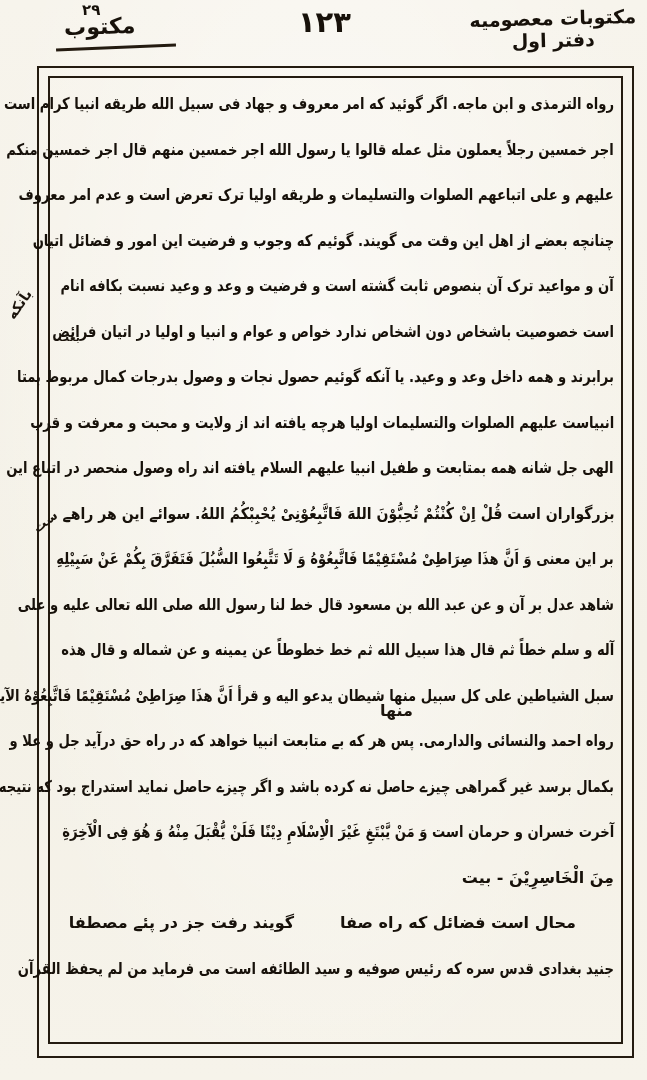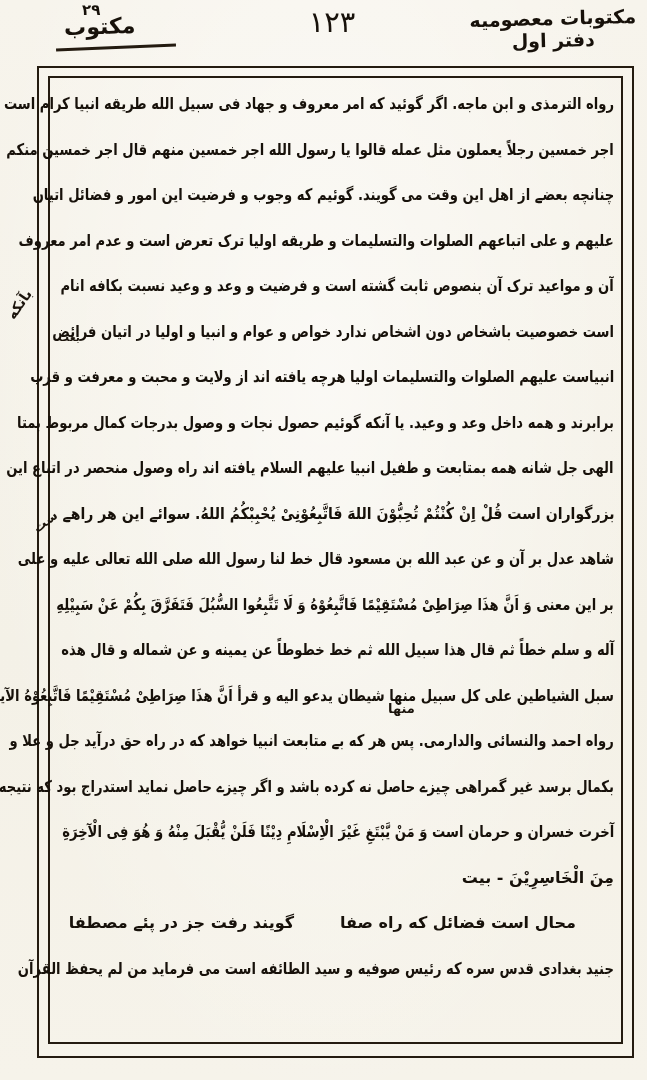--- a/index.html
+++ b/index.html
@@ -15,22 +15,22 @@
       radial-gradient(ellipse at 50% 35%, rgba(255,255,255,.55), rgba(255,255,255,0) 75%),
       linear-gradient(180deg,#f7f4ec 0%,#f4f1e7 60%,#f6f3ea 100%);
   }
   
   .hdr-title{
     position:absolute;top:7px;right:4px;width:180px;
     font-size:19px;font-weight:bold;text-align:center;
     transform:rotate(-1.5deg);
   }
   .hdr-pagenum{
-    position:absolute;top:5px;left:304px;width:56px;
-    font-size:29px;font-weight:normal;text-align:center;letter-spacing:2px;
+    position:absolute;top:5px;left:295px;width:56px;
+    font-size:29px;font-weight:bold;letter-spacing:2px;
   }
   .hdr-letter{position:absolute;top:1px;left:58px;width:118px;height:50px;}
   .hdr-letter .num{
     position:absolute;left:24px;top:0px;font-size:15px;font-weight:bold;
   }
   .hdr-letter .word{
     position:absolute;left:6px;top:13px;font-size:22px;font-weight:bold;
     transform:rotate(-2deg);
   }
   .hdr-letter .rule{
@@ -59,21 +59,21 @@
   .verse{
     display:flex;direction:rtl;justify-content:flex-start;
     gap:46px;padding-right:38px;white-space:nowrap;
   }
   .verse span{display:inline-block;}
   
   .m-note{position:absolute;font-weight:bold;color:#1b140c;}
   .m-side{left:3px;top:296px;font-size:14px;transform:rotate(-55deg);}
   .m-l7{left:58px;top:331px;font-size:11px;}
   .m-l11{left:32px;top:514px;font-size:13px;transform:rotate(-38deg);}
-  .m-l15{left:388px;top:701px;font-size:13px;}
+  .m-l15{left:380px;top:701px;font-size:16px;}
 </style>
 </head>
 <body>
 
 <div class="paper"></div>
 
 <div class="hdr-title">مكتوبات معصومیه دفتر اول</div>
 <div class="hdr-pagenum">۱۲۳</div>
 <div class="hdr-letter">
   <span class="num">۲۹</span>
@@ -81,30 +81,30 @@
   <span class="rule"></span>
 </div>
 
 <div class="frame-outer">
   <div class="frame-inner"></div>
 </div>
 
 <div class="textblock">
   <div class="row"><span class="inner fit" style="transform: scaleX(0.82);">رواه الترمذی و ابن ماجه. اگر گوئید كه امر معروف و جهاد فی سبیل الله طریقه انبیا كرام است</span></div>
   <div class="row"><span class="inner fit" style="transform: scaleX(0.82);">اجر خمسین رجلاً یعملون مثل عمله قالوا یا رسول الله اجر خمسین منهم قال اجر خمسین منکم</span></div>
+  <div class="row"><span class="inner fit" style="transform: scaleX(0.82);">علیهم و علی اتباعهم الصلوات والتسلیمات و طریقه اولیا ترک تعرض است و عدم امر معروف</span></div>
   <div class="row"><span class="inner fit" style="transform: scaleX(0.82);">چنانچه بعضے از اهل این وقت می گویند. گوئیم كه وجوب و فرضیت این امور و فضائل اتیان</span></div>
-  <div class="row"><span class="inner fit" style="transform: scaleX(0.82);">علیهم و علی اتباعهم الصلوات والتسلیمات و طریقه اولیا ترک تعرض است و عدم امر معروف</span></div>
   <div class="row"><span class="inner fit" style="transform: scaleX(0.82);">آن و مواعید ترک آن بنصوص ثابت گشته است و فرضیت و وعد و وعید نسبت بكافه انام</span></div>
   <div class="row"><span class="inner fit" style="transform: scaleX(0.82);">است خصوصیت باشخاص دون اشخاص ندارد خواص و عوام و انبیا و اولیا در اتیان فرائض</span></div>
+  <div class="row"><span class="inner fit" style="transform: scaleX(0.82);">برابرند و همه داخل وعد و وعید. یا آنكه گوئیم حصول نجات و وصول بدرجات كمال مربوط بمتا</span></div>
   <div class="row"><span class="inner fit" style="transform: scaleX(0.82);">انبیاست علیهم الصلوات والتسلیمات اولیا هرچه یافته اند از ولایت و محبت و معرفت و قرب</span></div>
-  <div class="row"><span class="inner fit" style="transform: scaleX(0.82);">برابرند و همه داخل وعد و وعید. یا آنكه گوئیم حصول نجات و وصول بدرجات كمال مربوط بمتا</span></div>
   <div class="row"><span class="inner fit" style="transform: scaleX(0.82);">الهی جل شانه همه بمتابعت و طفیل انبیا علیهم السلام یافته اند راه وصول منحصر در اتباع این</span></div>
   <div class="row"><span class="inner fit" style="transform: scaleX(0.878303);">بزرگواران است قُلْ اِنْ كُنْتُمْ تُحِبُّوْنَ اللهَ فَاتَّبِعُوْنِیْ یُحْبِبْكُمُ اللهُ. سوائے این هر راهے</span></div>
+  <div class="row"><span class="inner fit" style="transform: scaleX(0.82);">بر این معنی وَ اَنَّ هذَا صِرَاطِیْ مُسْتَقِیْمًا فَاتَّبِعُوْهُ وَ لَا تَتَّبِعُوا السُّبُلَ فَتَفَرَّقَ بِكُمْ عَنْ سَبِیْلِهِ</span></div>
   <div class="row"><span class="inner fit" style="transform: scaleX(0.82);">شاهد عدل بر آن و عن عبد الله بن مسعود قال خط لنا رسول الله صلی الله تعالی علیه و علی</span></div>
-  <div class="row"><span class="inner fit" style="transform: scaleX(0.82);">بر این معنی وَ اَنَّ هذَا صِرَاطِیْ مُسْتَقِیْمًا فَاتَّبِعُوْهُ وَ لَا تَتَّبِعُوا السُّبُلَ فَتَفَرَّقَ بِكُمْ عَنْ سَبِیْلِهِ</span></div>
   <div class="row"><span class="inner fit" style="transform: scaleX(0.82);">آله و سلم خطاً ثم قال هذا سبیل الله ثم خط خطوطاً عن یمینه و عن شماله و قال هذه</span></div>
   <div class="row"><span class="inner fit" style="transform: scaleX(0.82);">سبل الشیاطین علی كل سبیل منها شیطان یدعو الیه و قرأ اَنَّ هذَا صِرَاطِیْ مُسْتَقِیْمًا فَاتَّبِعُوْهُ الآیه</span></div>
   <div class="row"><span class="inner fit" style="transform: scaleX(0.82);">رواه احمد والنسائی والدارمی. پس هر كه بے متابعت انبیا خواهد كه در راه حق درآید جل و علا و</span></div>
   <div class="row"><span class="inner fit" style="transform: scaleX(0.82);">بكمال برسد غیر گمراهی چیزے حاصل نه كرده باشد و اگر چیزے حاصل نماید استدراج بود كه نتیجه آن در</span></div>
   <div class="row"><span class="inner fit" style="transform: scaleX(0.822423);">آخرت خسران و حرمان است وَ مَنْ یَّبْتَغِ غَیْرَ الْاِسْلَامِ دِیْنًا فَلَنْ یُّقْبَلَ مِنْهُ وَ هُوَ فِی الْآخِرَةِ</span></div>
   <div class="row"><span class="inner">مِنَ الْخَاسِرِیْنَ - بیت</span></div>
   <div class="row verse">
     <span>محال است فضائل كه راه صفا</span>
     <span>گویند رفت جز در پئے مصطفا</span>
   </div>

